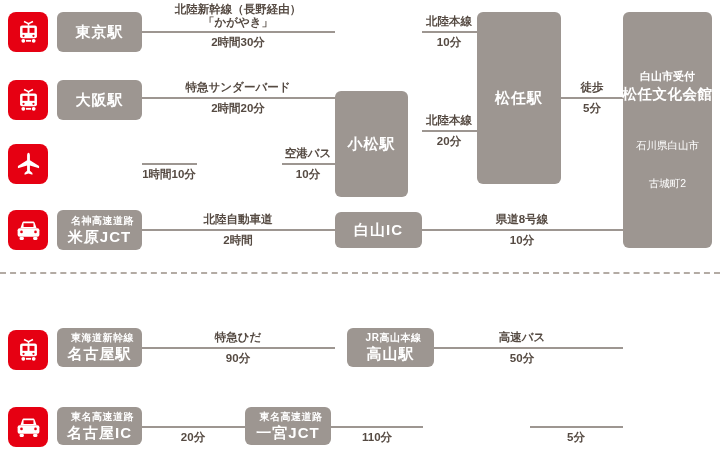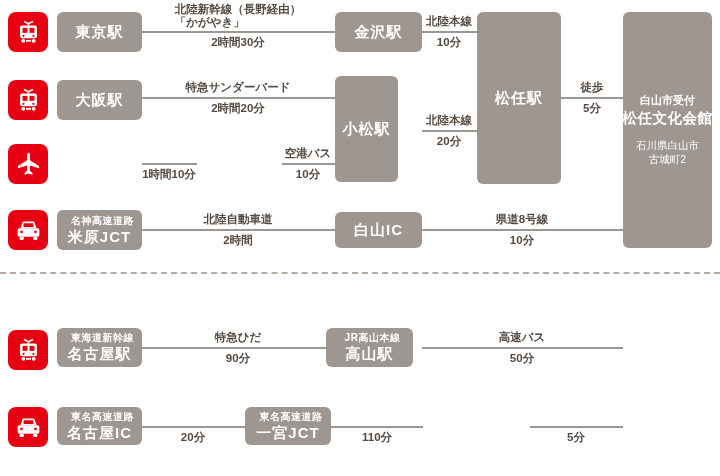--- a/index.html
+++ b/index.html
@@ -6,25 +6,25 @@
   #canvas{position:relative;width:720px;height:476px;background:#fff;overflow:hidden;
     font-family:"Liberation Sans","DejaVu Sans",sans-serif;}
   .ibox{position:absolute;width:40px;height:40px;background:#e60012;border-radius:8px;
     display:flex;align-items:center;justify-content:center;}
   .node{position:absolute;background:#9d9691;border-radius:6px;color:#fff;
     display:flex;flex-direction:column;align-items:center;justify-content:center;
     text-align:right;line-height:1.2;}
   .nmain{font-size:15px;font-weight:bold;letter-spacing:1px;}
   .nsub{font-size:10px;font-weight:bold;letter-spacing:.5px;margin-bottom:1px;margin-left:6px;}
   .eline{position:absolute;height:2px;background:#9d9691;}
-  .elabel{position:absolute;transform:translateX(-50%);white-space:nowrap;text-align:left;
+  .elabel{position:absolute;transform:translateX(-50%);white-space:nowrap;text-align:center;
     font-size:11.5px;font-weight:bold;color:#554a42;line-height:13px;}
   .dsub{font-size:11px;font-weight:bold;margin-bottom:3px;}
   .dname{font-size:14.5px;font-weight:bold;letter-spacing:.5px;margin-bottom:10px;white-space:nowrap;}
-  .daddr{font-size:10.5px;line-height:14px;}
+  .daddr{font-size:10.5px;line-height:14px;margin-top:24px;}
   .divider{position:absolute;left:0;top:272px;width:720px;height:0;
     border-top:2px dashed #b3aba4;}
 </style>
 </head>
 <body>
 
 <div id="canvas">
 
   <div class="ibox" style="left:8px;top:12px">
     <svg viewBox="0 0 24 24" width="27" height="27">
@@ -146,44 +146,41 @@
   <div class="elabel" style="left:522px;top:331px">高速バス</div>
   <div class="elabel" style="left:522px;top:352px">50分</div>
 
   <div class="elabel" style="left:193px;top:431px">20分</div>
   <div class="elabel" style="left:377px;top:431px">110分</div>
   <div class="elabel" style="left:576px;top:431px">5分</div>
 
   <div class="node" style="left:57px;top:12px;width:85px;height:40px">
     <span class="nmain">東京駅</span>
   </div>
-  <div class="node" style="left:335px;top:12px;width:87px;height:40px">
-    <span class="nmain">金沢駅</span>
-  </div>
   <div class="node" style="left:477px;top:12px;width:84px;height:172px">
     <span class="nmain">松任駅</span>
   </div>
   <div class="node" style="left:57px;top:80px;width:85px;height:40px">
     <span class="nmain">大阪駅</span>
   </div>
-  <div class="node" style="left:335px;top:76px;width:63px;height:106px">
+  <div class="node" style="left:335px;top:91px;width:73px;height:106px">
     <span class="nmain">小松駅</span>
   </div>
   <div class="node" style="left:57px;top:210px;width:85px;height:40px">
     <span class="nsub">名神高速道路</span>
     <span class="nmain">米原JCT</span>
   </div>
   <div class="node" style="left:335px;top:212px;width:87px;height:36px">
     <span class="nmain">白山IC</span>
   </div>
   <div class="node" style="left:57px;top:328px;width:85px;height:39px">
     <span class="nsub">東海道新幹線</span>
     <span class="nmain">名古屋駅</span>
   </div>
-  <div class="node" style="left:326px;top:328px;width:87px;height:39px">
+  <div class="node" style="left:347px;top:328px;width:87px;height:39px">
     <span class="nsub">JR高山本線</span>
     <span class="nmain">高山駅</span>
   </div>
   <div class="node" style="left:57px;top:407px;width:85px;height:38px">
     <span class="nsub">東名高速道路</span>
     <span class="nmain">名古屋IC</span>
   </div>
   <div class="node" style="left:245px;top:407px;width:86px;height:38px">
     <span class="nsub">東名高速道路</span>
     <span class="nmain">一宮JCT</span>

